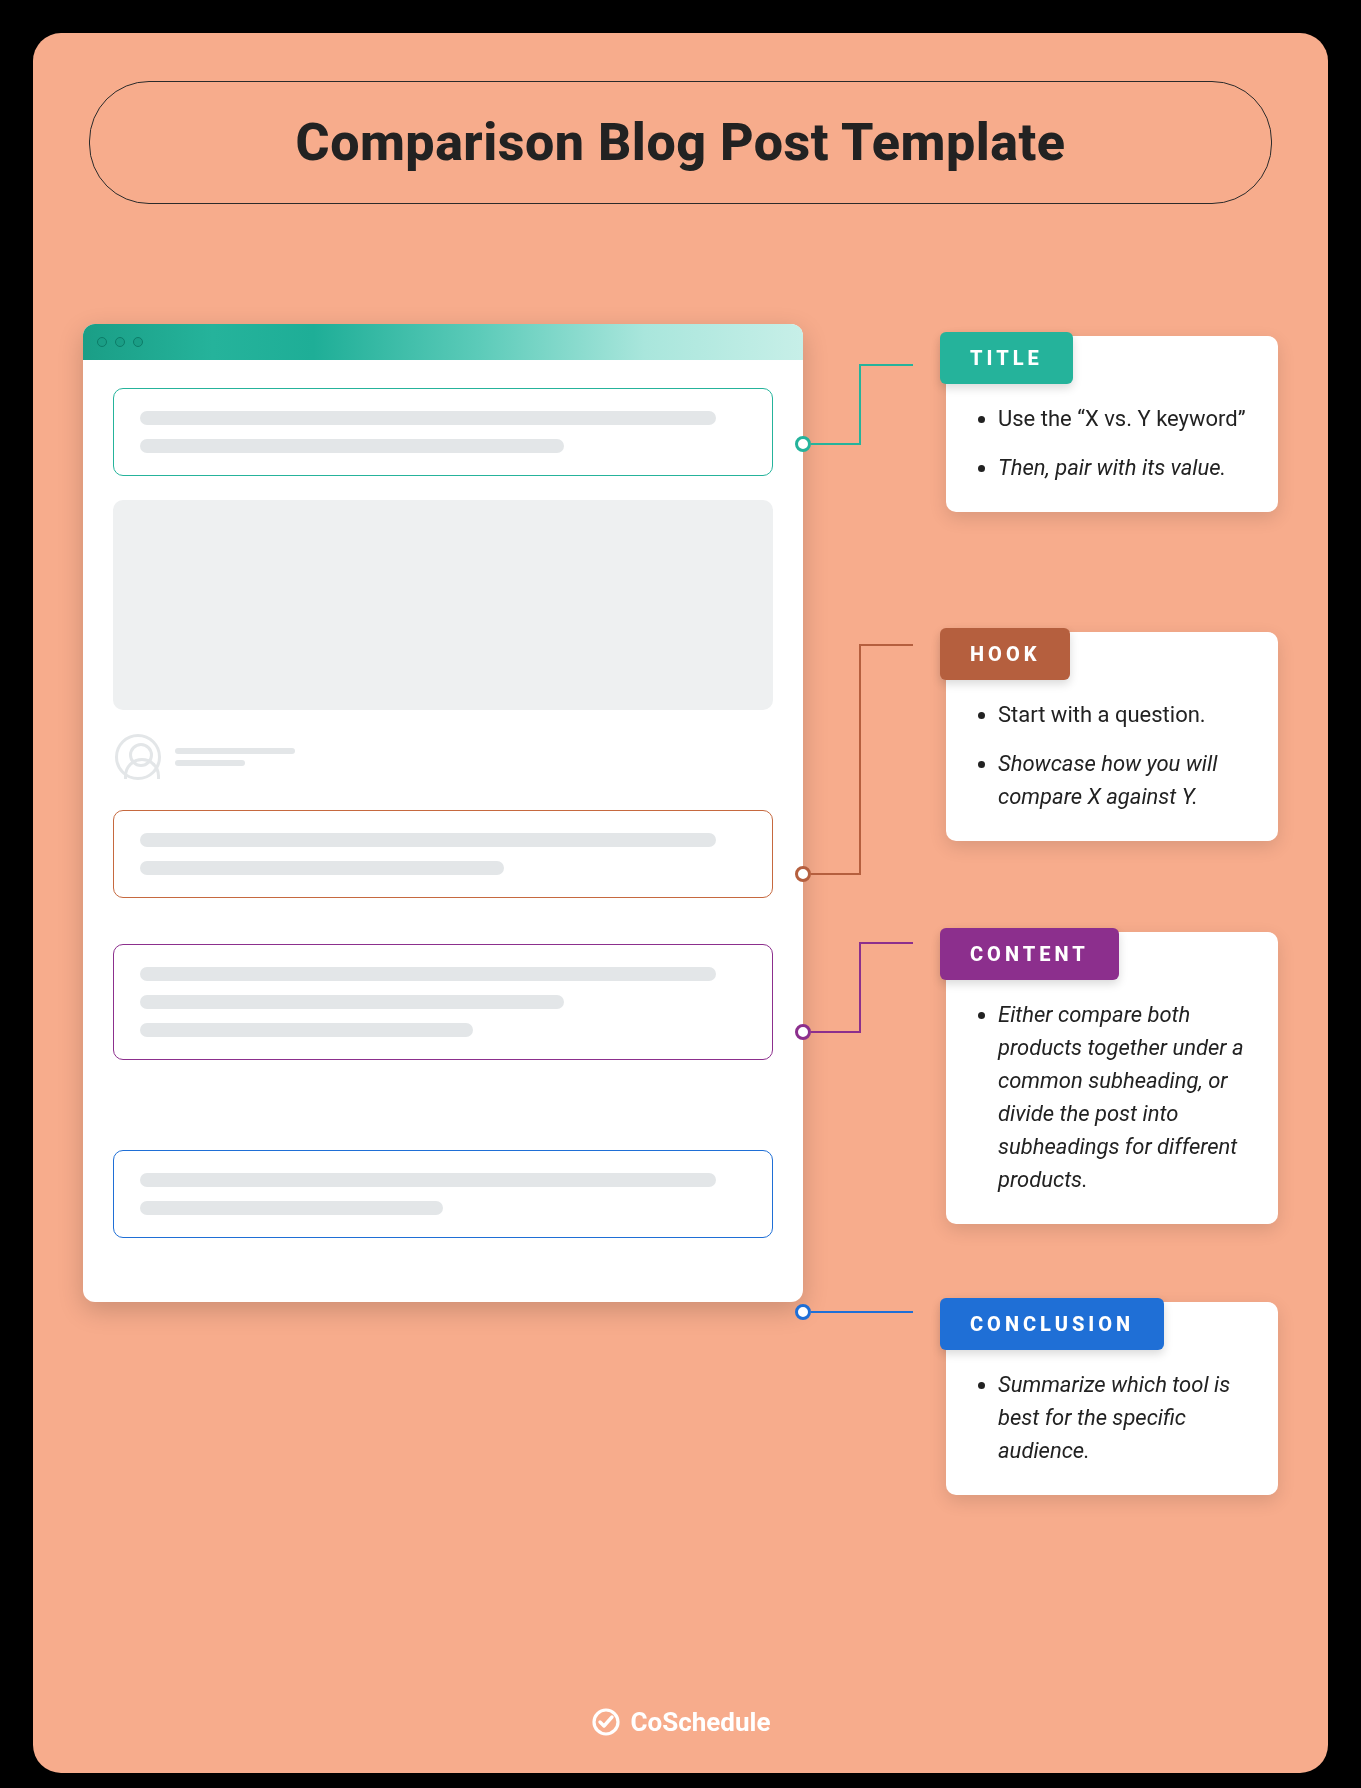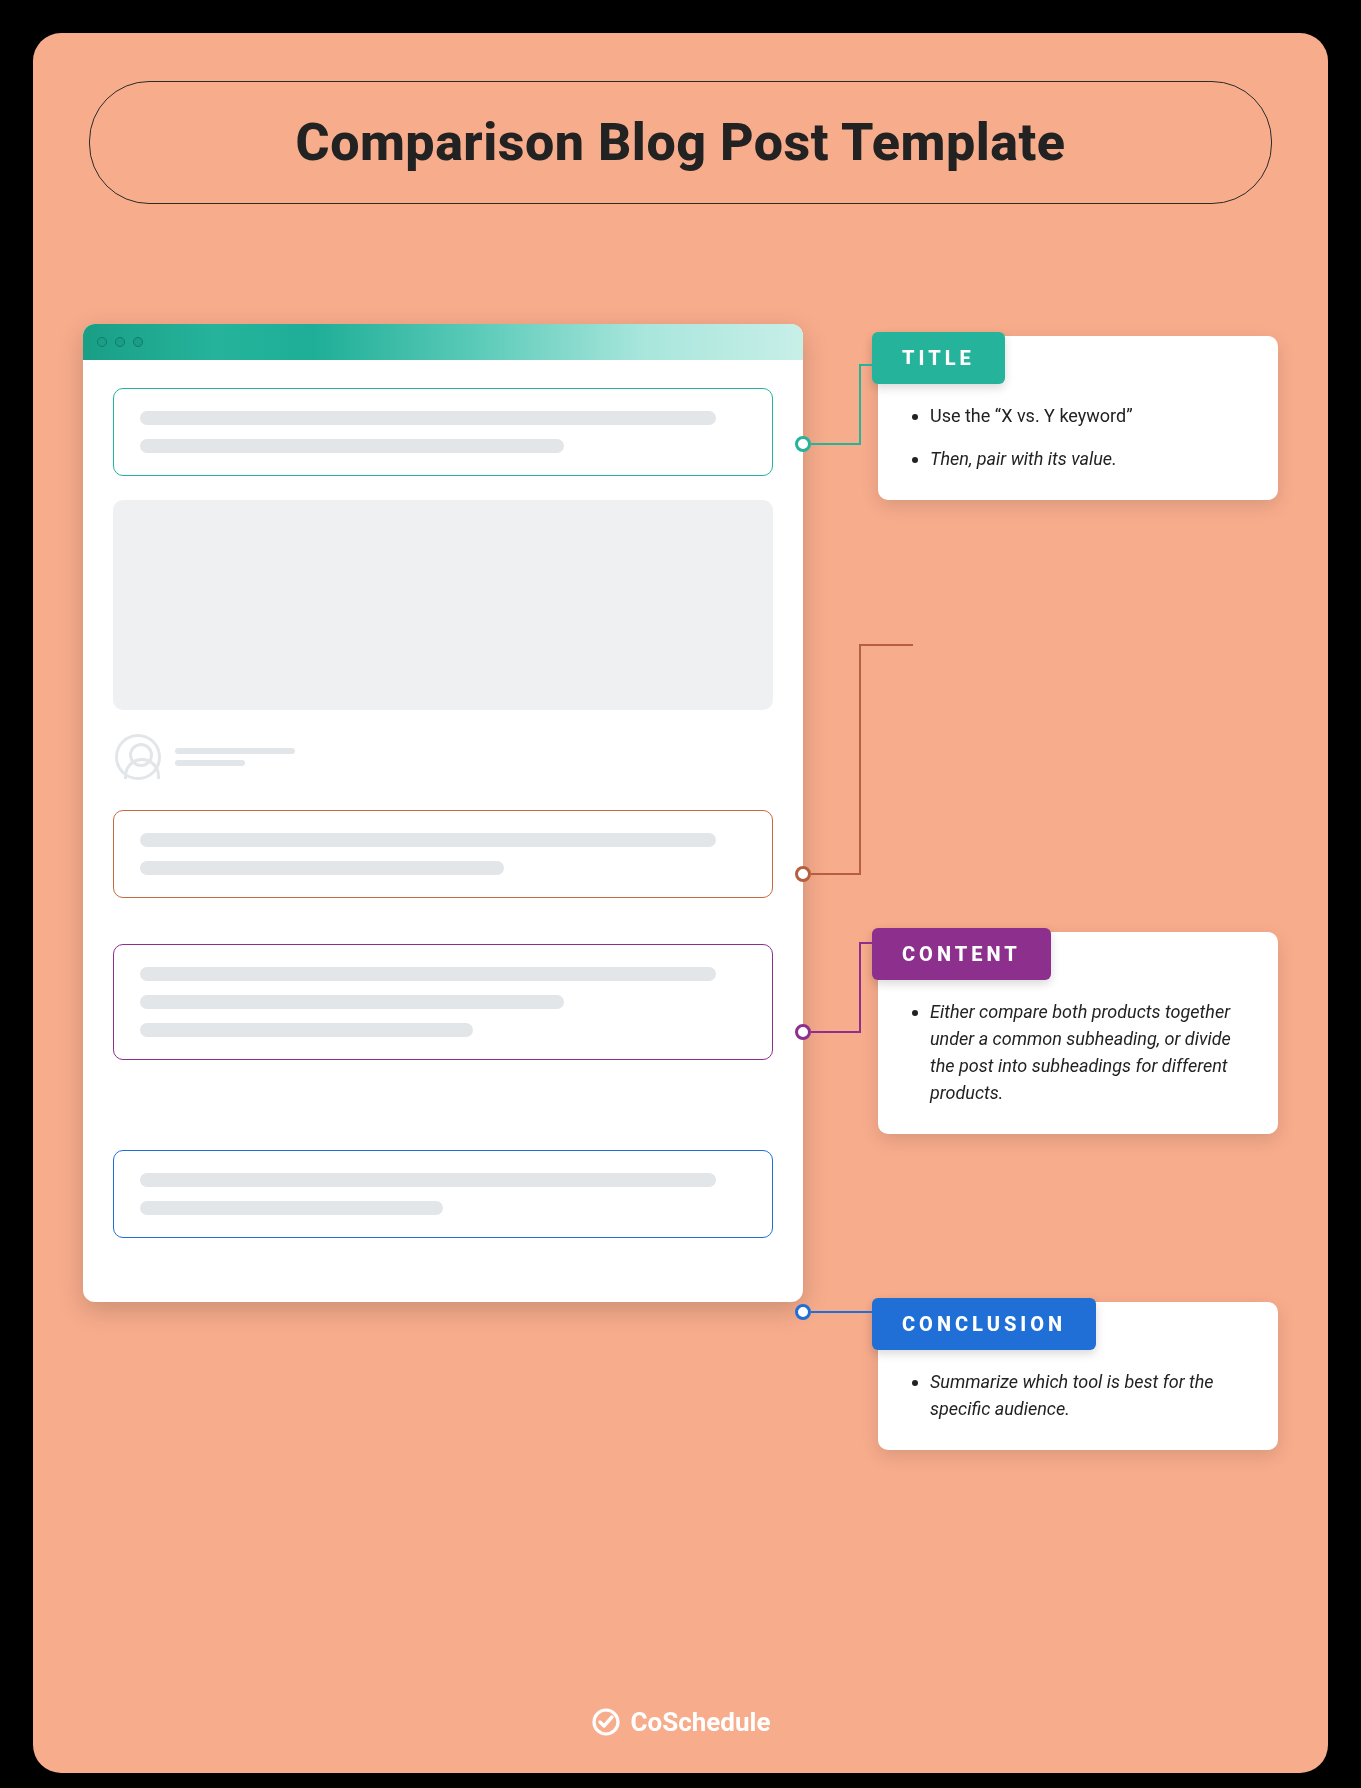--- a/index.html
+++ b/index.html
@@ -89,40 +89,40 @@
   .box.conclude { border: 1.6px solid #1f6fd6; }
 
   .line { height:14px; background:#e3e6e8; border-radius:8px; margin-bottom:14px; }
   .line:last-child { margin-bottom:0; }
   .w95{width:95%} .w70{width:70%} .w60{width:60%} .w55{width:55%} .w50{width:50%}
 
   
   .callout {
     position: absolute;
     right: -6px;
-    width: 400px;
+    width: 332px;
     background: #fff;
     border-radius: 10px;
     box-shadow: 0 6px 18px rgba(0,0,0,.12);
     padding: 66px 28px 28px;
   }
   .tab {
     position: absolute;
     top: -4px;
     left: -6px;
     padding: 14px 30px;
     font-weight: 800;
     letter-spacing: 4px;
     font-size: 20px;
     color: #fff;
     border-radius: 6px;
     box-shadow: 0 4px 10px rgba(0,0,0,.15);
   }
   .callout ul { list-style: disc; padding-left: 24px; }
-  .callout li { font-size: 18px; line-height: 1.5; margin-bottom: 16px; color:#222; }
+  .callout li { font-size: 22px; line-height: 1.5; margin-bottom: 16px; color:#222; }
   .callout li:last-child { margin-bottom: 0; font-style: italic; }
 
   .c-title    { top: 12px; }
   .c-hook     { top: 308px; }
   .c-content  { top: 608px; }
   .c-conclude { top: 978px; }
 
   .tab.title    { background:#25b39b; }
   .tab.hook     { background:#b55f3e; }
   .tab.content  { background:#8c2f8d; }
@@ -211,20 +211,27 @@
       </div>
 
       <div class="callout c-title">
         <div class="tab title">TITLE</div>
         <ul>
           <li>Use the “X vs. Y keyword”</li>
           <li>Then, pair with its value.</li>
         </ul>
       </div>
 
+      <div class="callout c-hook">
+        <div class="tab hook">HOOK</div>
+        <ul>
+          <li>Start with a question.</li>
+          <li>Showcase how you will compare X against Y.</li>
+        </ul>
+      </div>
 
       <div class="callout c-content">
         <div class="tab content">CONTENT</div>
         <ul>
           <li>Either compare both products together under a common subheading, or divide the post into subheadings for different products.</li>
         </ul>
       </div>
 
       <div class="callout c-conclude">
         <div class="tab conclude">CONCLUSION</div>

